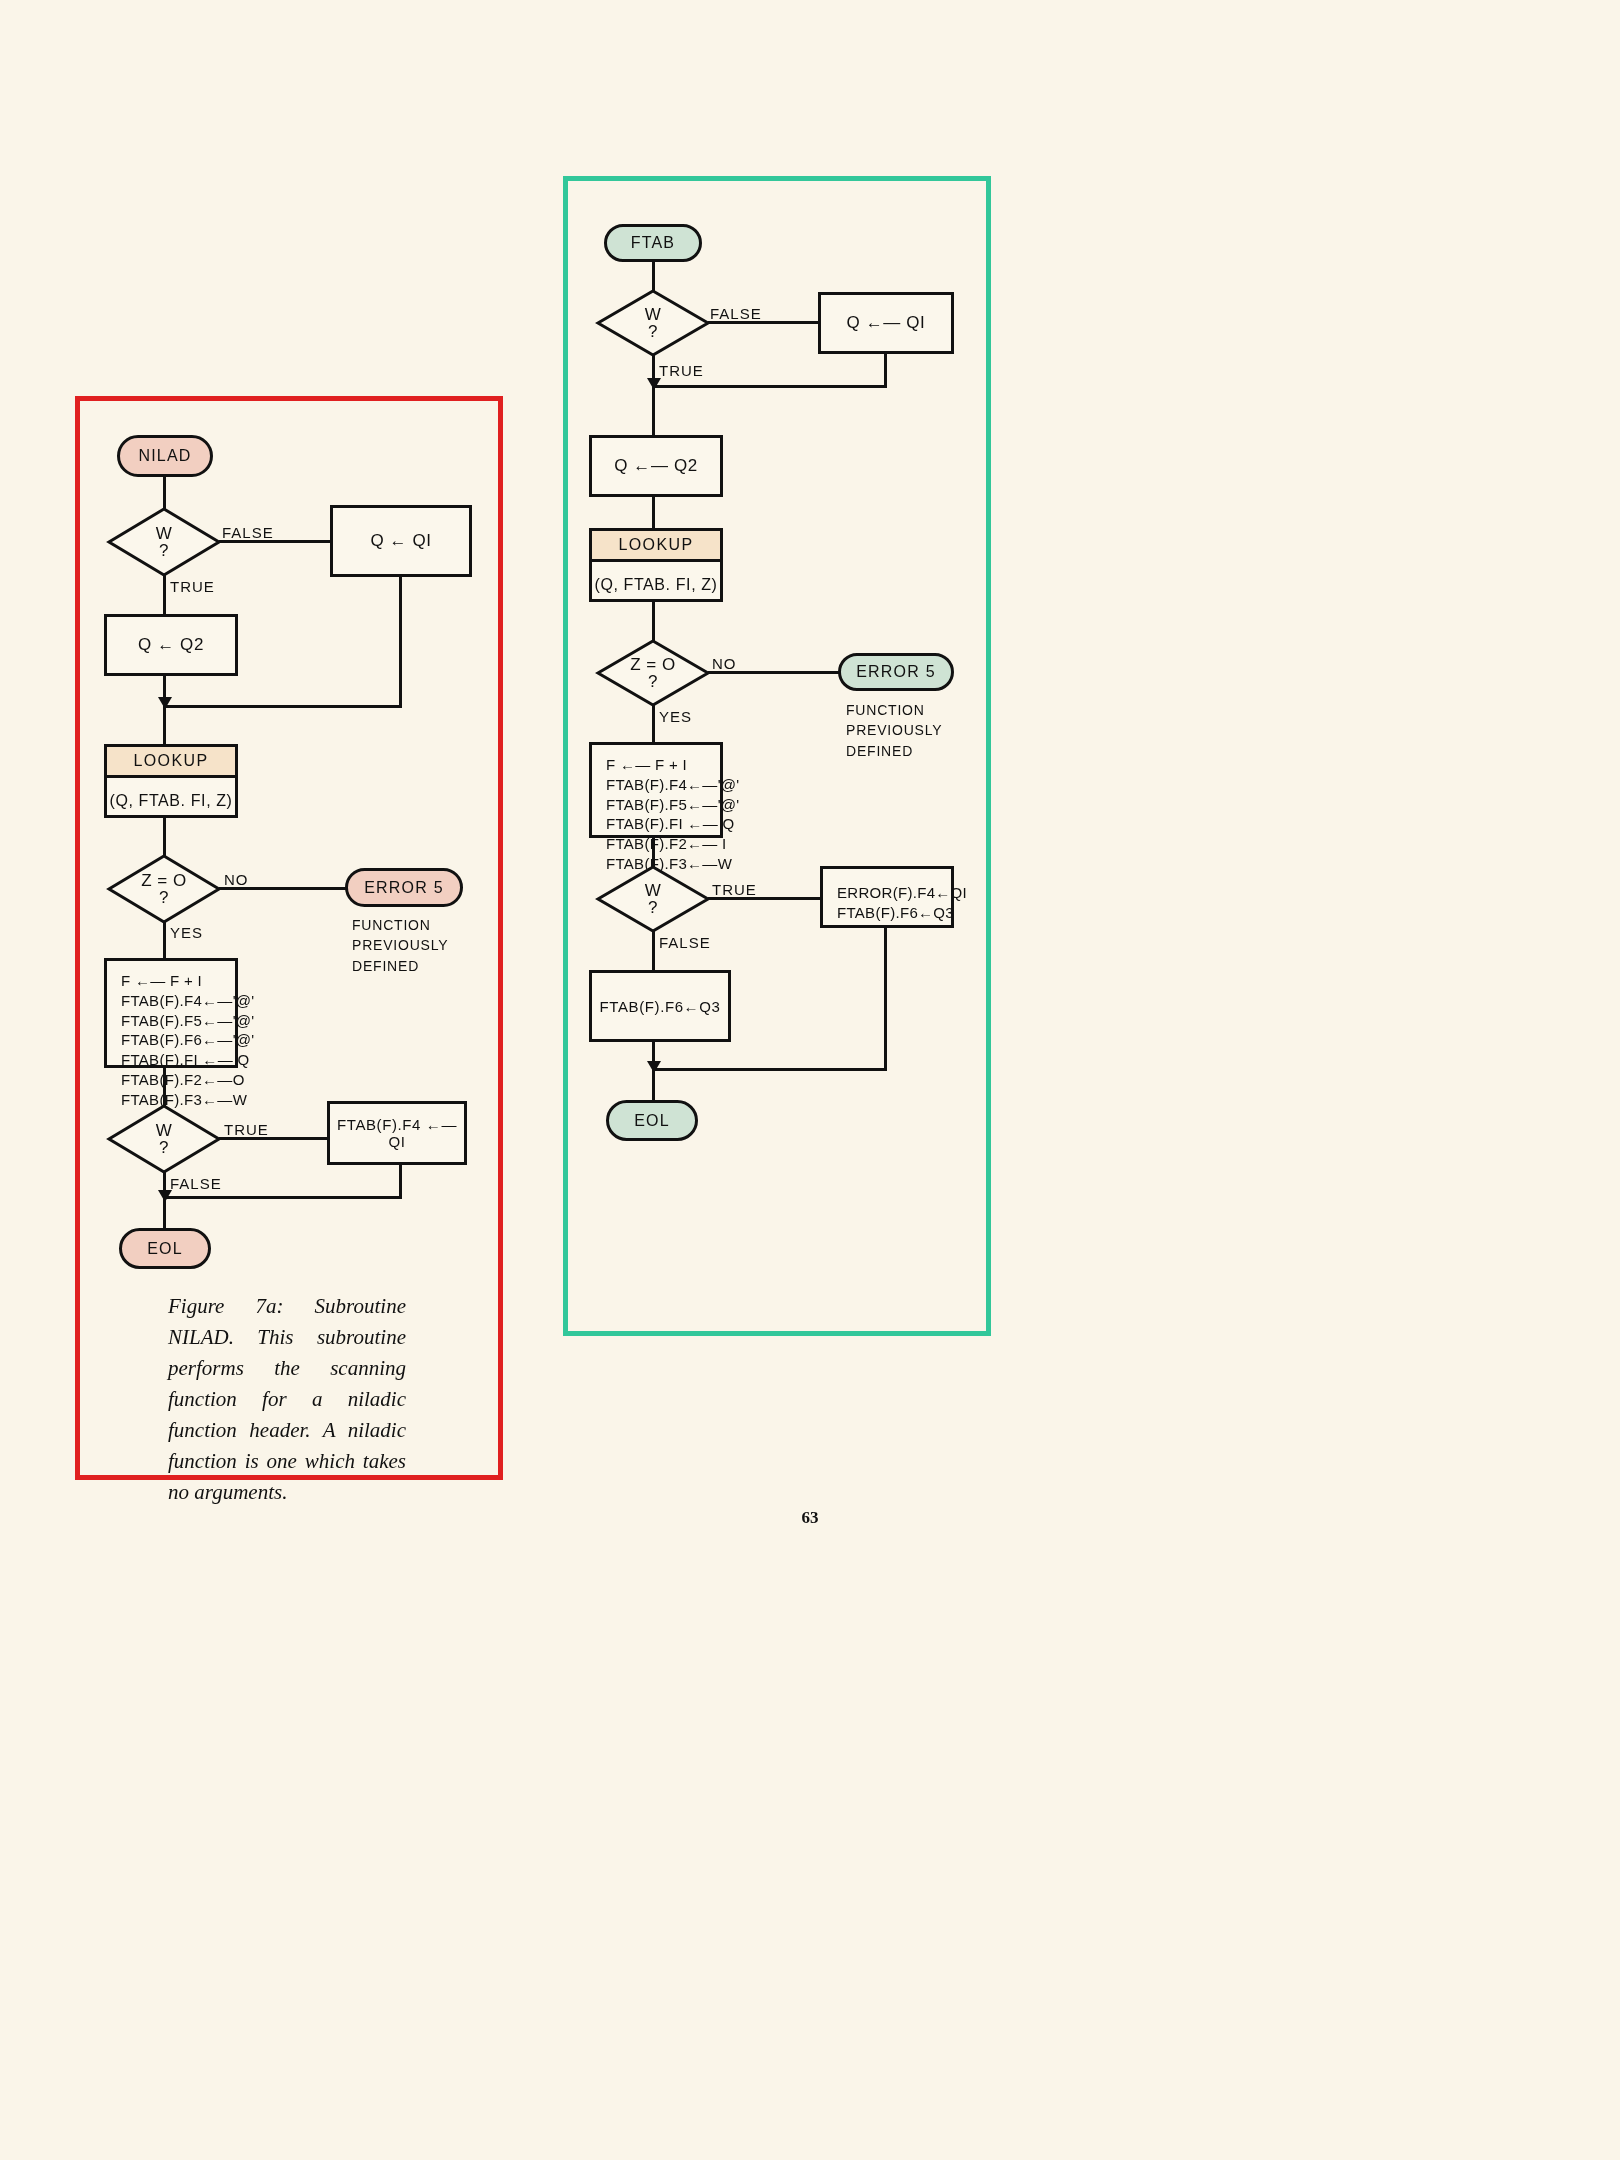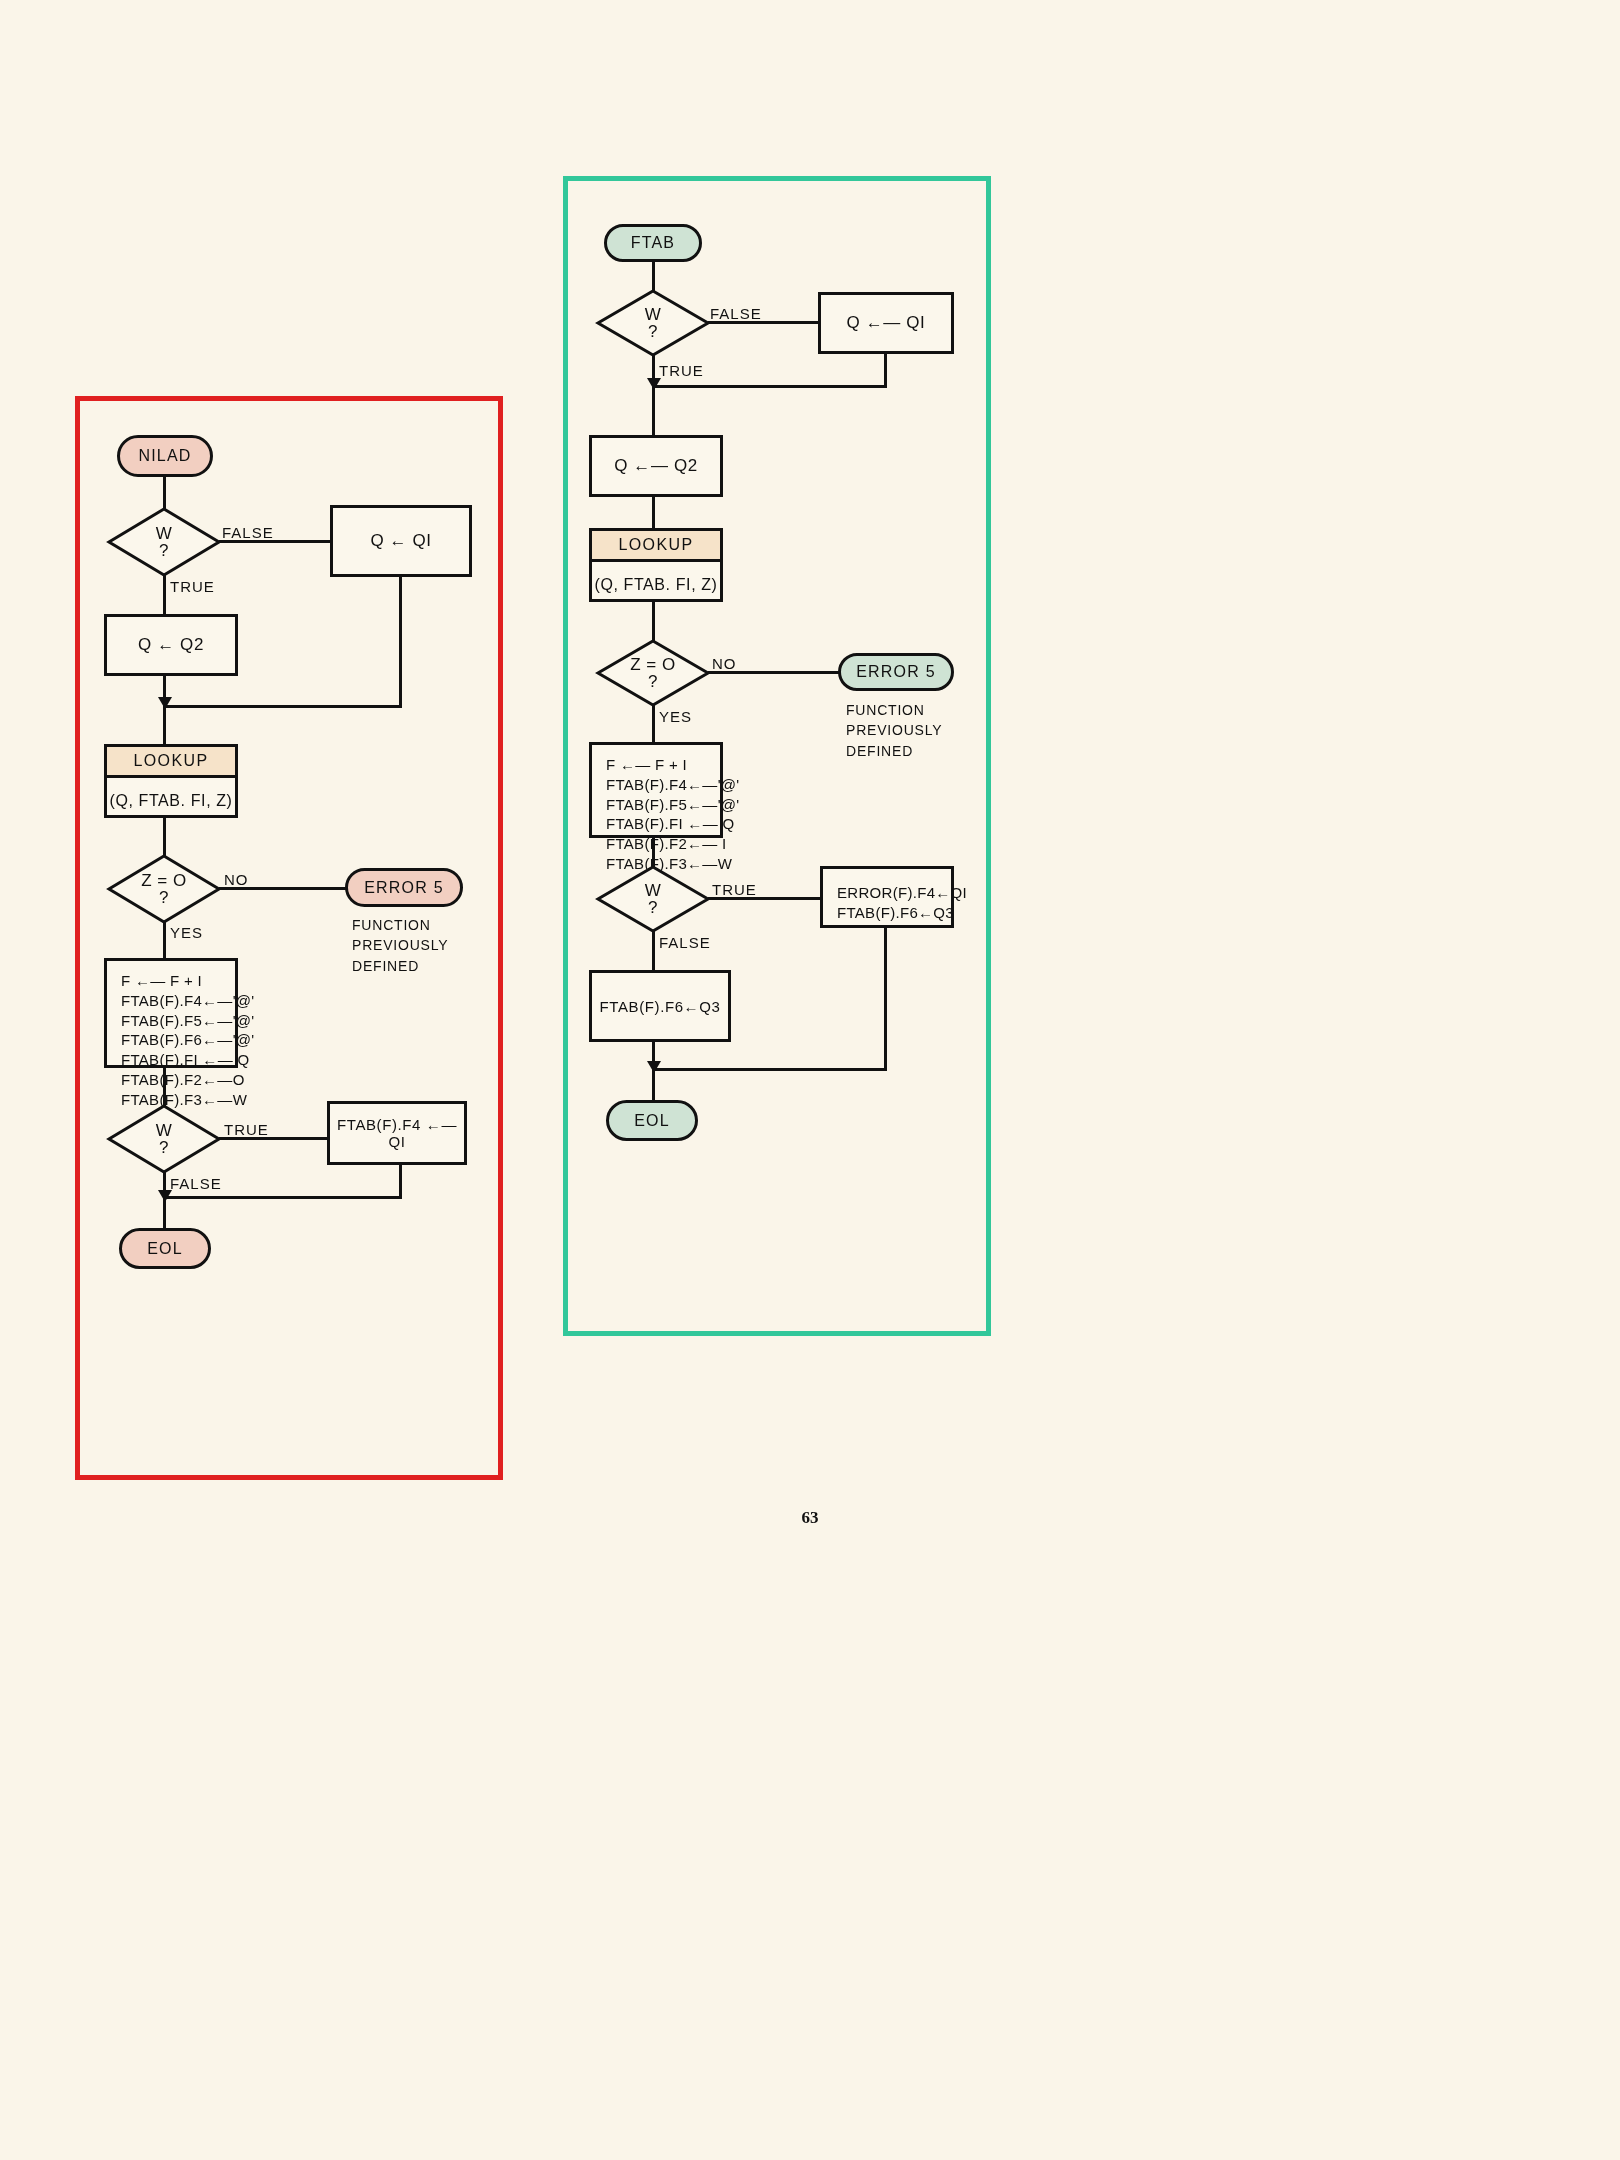--- a/index.html
+++ b/index.html
@@ -153,20 +153,21 @@
   <div class="elabel" style="left:170px;top:1175px;">FALSE</div>
   <div class="ln-v" style="left:163px;top:1172px;height:44px;"></div>
 
   <div class="ln-v" style="left:399px;top:1165px;height:33px;"></div>
   <div class="ln-h" style="left:163px;top:1196px;width:239px;"></div>
   <div class="arrow-d" style="left:158px;top:1190px;"></div>
   <div class="ln-v" style="left:163px;top:1196px;height:33px;"></div>
 
   <div class="node term pink" style="left:119px;top:1228px;width:92px;height:41px;">EOL</div>
 
+  <div class="caption" style="left:168px;top:1291px;width:238px;">Figure 7a: Subroutine NILAD. This subroutine performs the scanning function for a niladic function header. A niladic function is one which takes no arguments.</div>
 
 <div class="panel" id="panel-monad"></div>
 
   <div class="node term green" style="left:604px;top:224px;width:98px;height:38px;">FTAB</div>
   <div class="ln-v" style="left:652px;top:262px;height:30px;"></div>
 
   <div class="diamond" style="left:597px;top:290px;width:112px;height:66px;">
     <svg width="112" height="66">
         <polygon points="56,1 111,33 56,65 1,33" fill="#fbf7ec" stroke="#111" stroke-width="3"></polygon>
       </svg>

